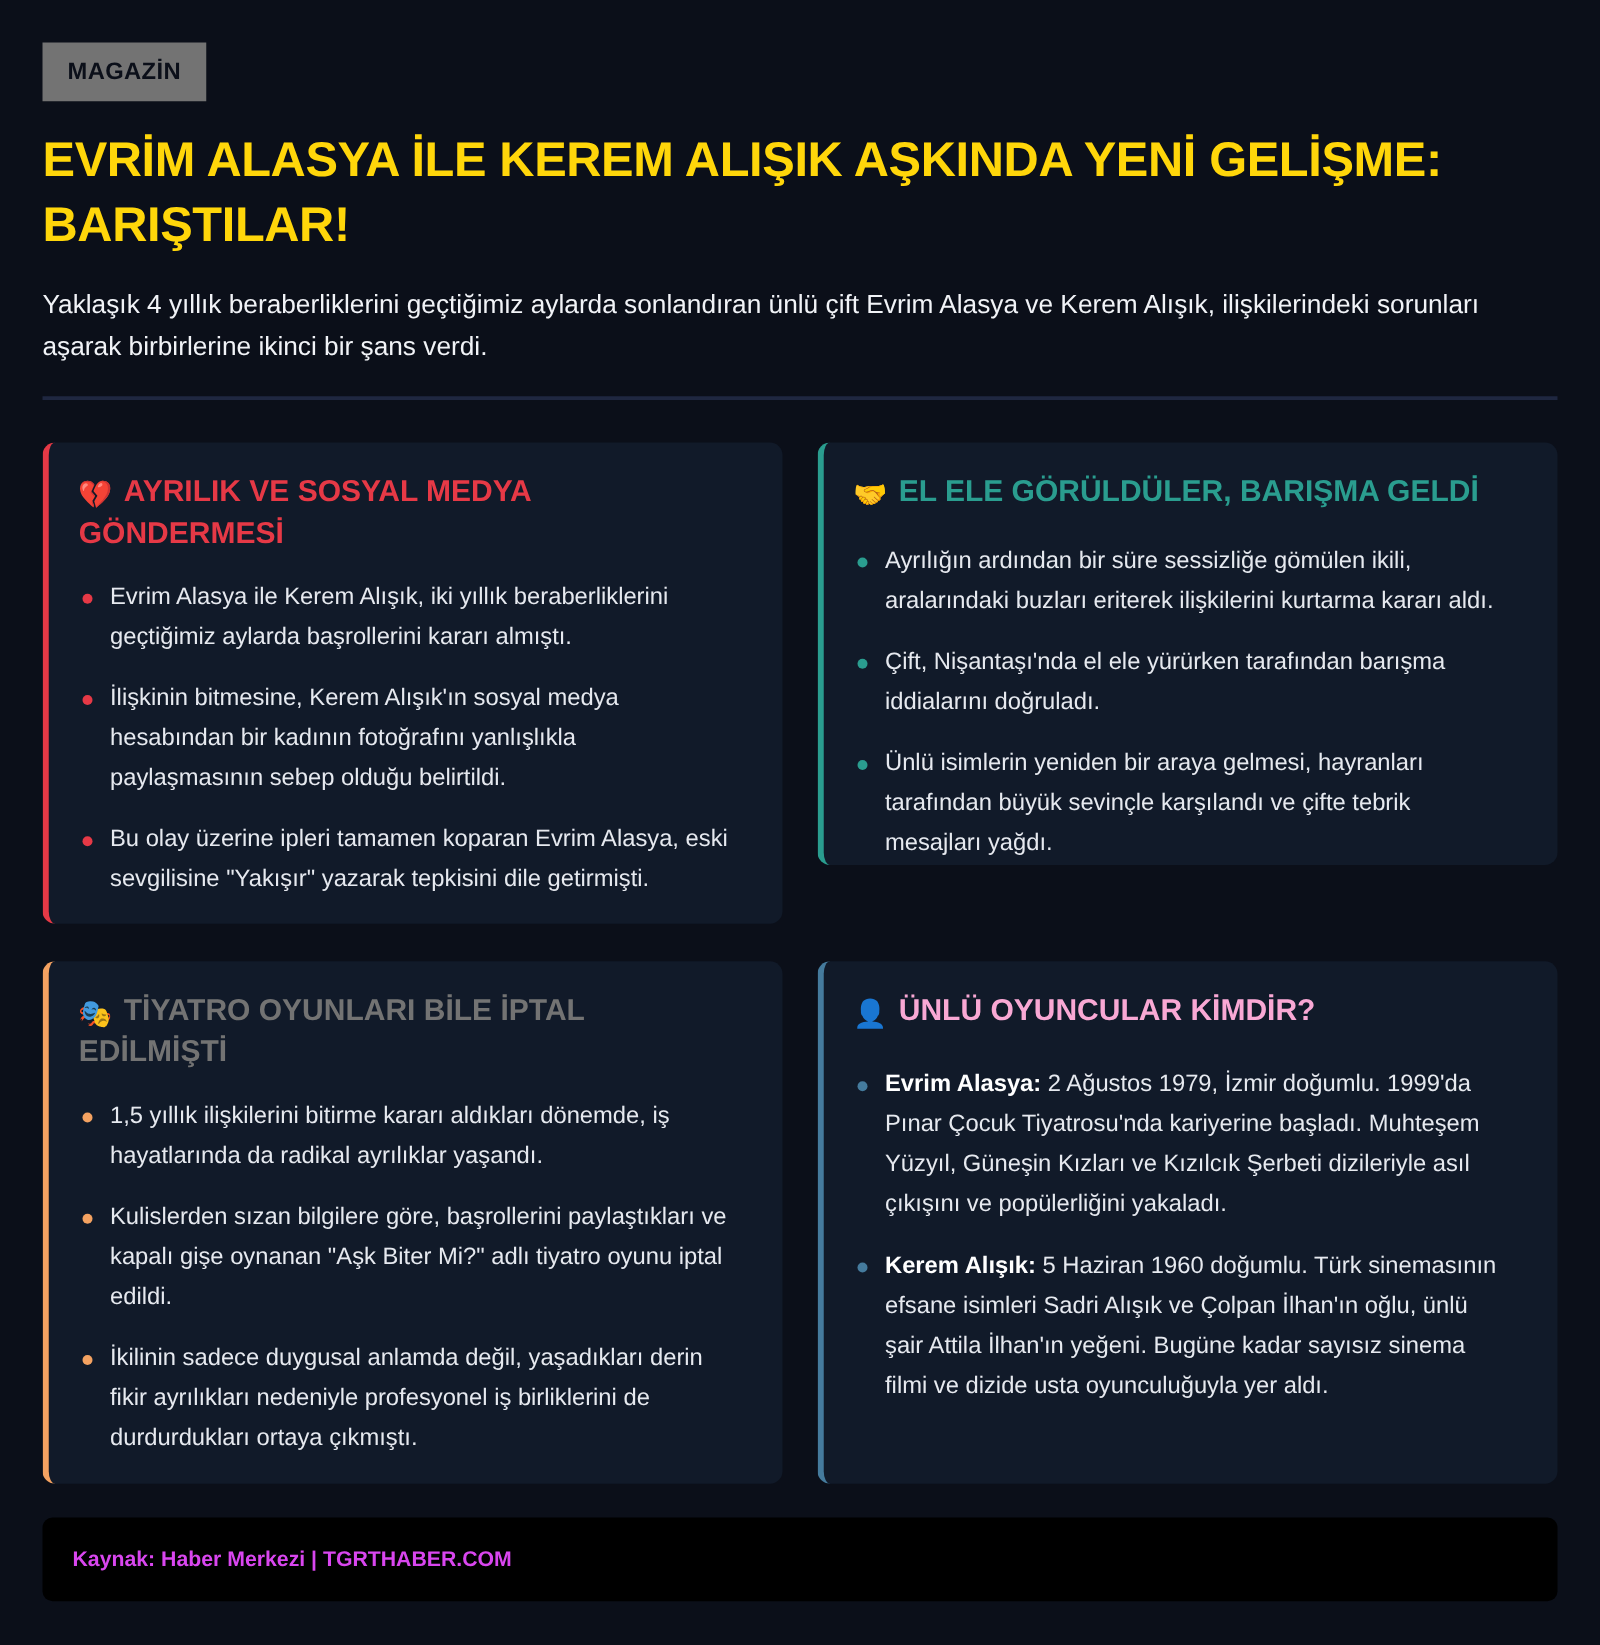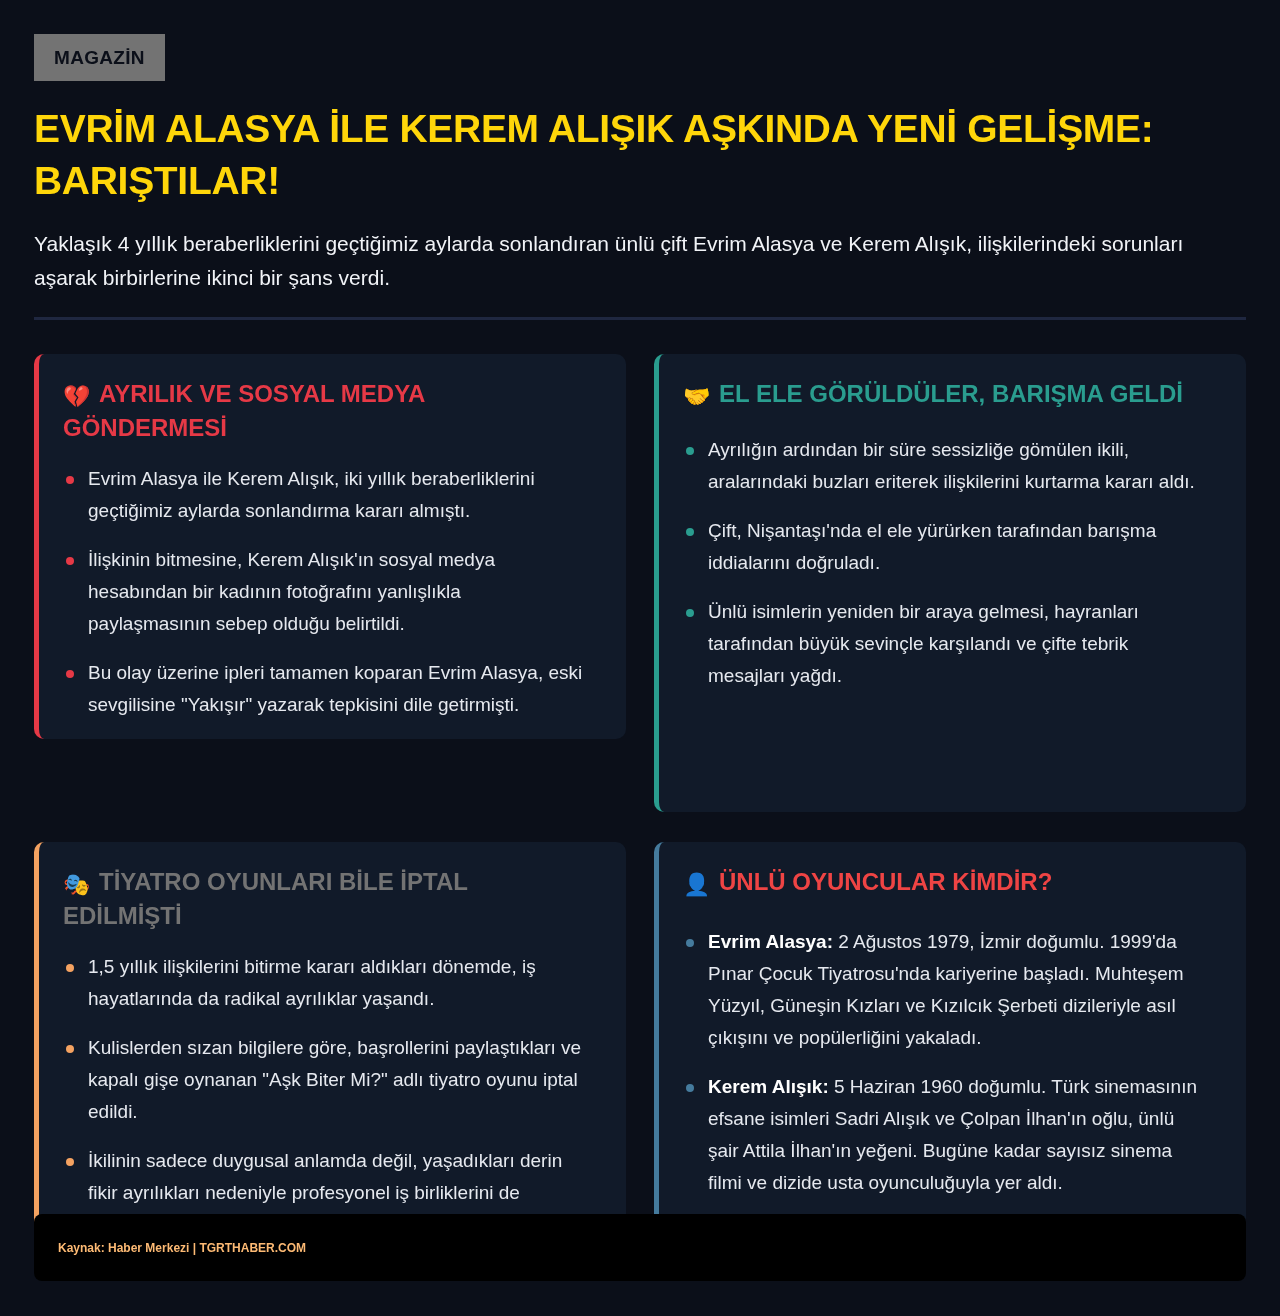--- a/index.html
+++ b/index.html
@@ -57,34 +57,34 @@
     column-gap: 28px;
     row-gap: 30px;
   }
   .card {
     background: #111a29;
     border-radius: 10px;
     border-left: 5px solid #ec4899;
     padding: 24px 40px 24px 24px;
   }
   .card.c1 { height: 385px; border-left-color: #e63946; }
-  .card.c2 { height: 458px; border-left-color: #2a9d8f; }
+  .card.c2 { height: 338px; border-left-color: #2a9d8f; }
   .card.c3 { height: 418px; border-left-color: #f4a261; }
   .card.c4 { height: 418px; border-left-color: #457b9d; }
   .card-title {
     font-family: "Liberation Sans", sans-serif;
     font-weight: 700;
     font-size: 24px;
     line-height: 31px;
     display: block;
   }
   .c1 .card-title { color: #e63946; }
   .c2 .card-title { color: #2a9d8f; }
   .c3 .card-title { color: #737373; }
-  .c4 .card-title { color: #ef4444; }
+  .c4 .card-title { color: #f9a8d4; }
   .card-icon {
     display: inline-block;
     width: 28px;
     font-size: 22px;
     margin-right: 8px;
     vertical-align: -2px;
   }
   ul.points { list-style: none; margin-top: 20px; }
   ul.points li {
     position: relative;
@@ -116,39 +116,39 @@
     top: 1214px;
     width: 1212px;
     height: 67px;
     background: #000000;
     border-radius: 8px;
     padding: 0 24px;
     display: flex;
     align-items: center;
     font-family: "Liberation Sans", sans-serif;
     font-weight: 700;
-    font-size: 12px;
-    color: #fdba74;
+    font-size: 17px;
+    color: #d946ef;
   }
 </style>
 </head>
 <body>
 
 <div class="wrap">
   <div class="category">MAGAZİN</div>
   <h1 class="title">EVRİM ALASYA İLE KEREM ALIŞIK AŞKINDA YENİ GELİŞME: BARIŞTILAR!</h1>
   <p class="lead">Yaklaşık 4 yıllık beraberliklerini geçtiğimiz aylarda sonlandıran ünlü çift Evrim Alasya ve Kerem Alışık, ilişkilerindeki sorunları aşarak birbirlerine ikinci bir şans verdi.</p>
   <div class="divider"></div>
 
   <div class="grid">
 
     <section class="card c1">
       <h2 class="card-title"><span class="card-icon">💔</span><span>AYRILIK VE SOSYAL MEDYA GÖNDERMESİ</span></h2>
       <ul class="points">
-        <li><span class="dot"></span><span>Evrim Alasya ile Kerem Alışık, iki yıllık beraberliklerini geçtiğimiz aylarda sonlandırma kararı almıştı.</span></li>
+        <li><span class="dot"></span><span>Evrim Alasya ile Kerem Alışık, iki yıllık beraberliklerini geçtiğimiz aylarda başrollerini kararı almıştı.</span></li>
         <li><span class="dot"></span><span>İlişkinin bitmesine, Kerem Alışık'ın sosyal medya hesabından bir kadının fotoğrafını yanlışlıkla paylaşmasının sebep olduğu belirtildi.</span></li>
         <li><span class="dot"></span><span>Bu olay üzerine ipleri tamamen koparan Evrim Alasya, eski sevgilisine "Yakışır" yazarak tepkisini dile getirmişti.</span></li>
       </ul>
     </section>
 
     <section class="card c2">
       <h2 class="card-title"><span class="card-icon">🤝</span><span>EL ELE GÖRÜLDÜLER, BARIŞMA GELDİ</span></h2>
       <ul class="points">
         <li><span class="dot"></span><span>Ayrılığın ardından bir süre sessizliğe gömülen ikili, aralarındaki buzları eriterek ilişkilerini kurtarma kararı aldı.</span></li>
         <li><span class="dot"></span><span>Çift, Nişantaşı'nda el ele yürürken tarafından barışma iddialarını doğruladı.</span></li>

